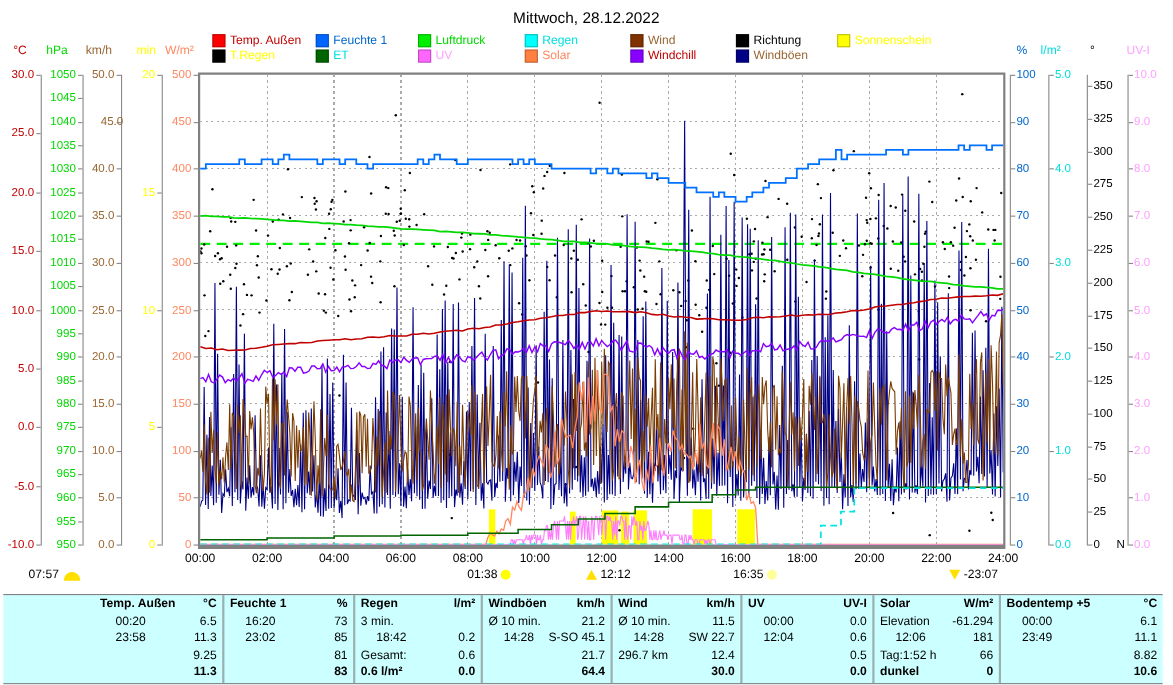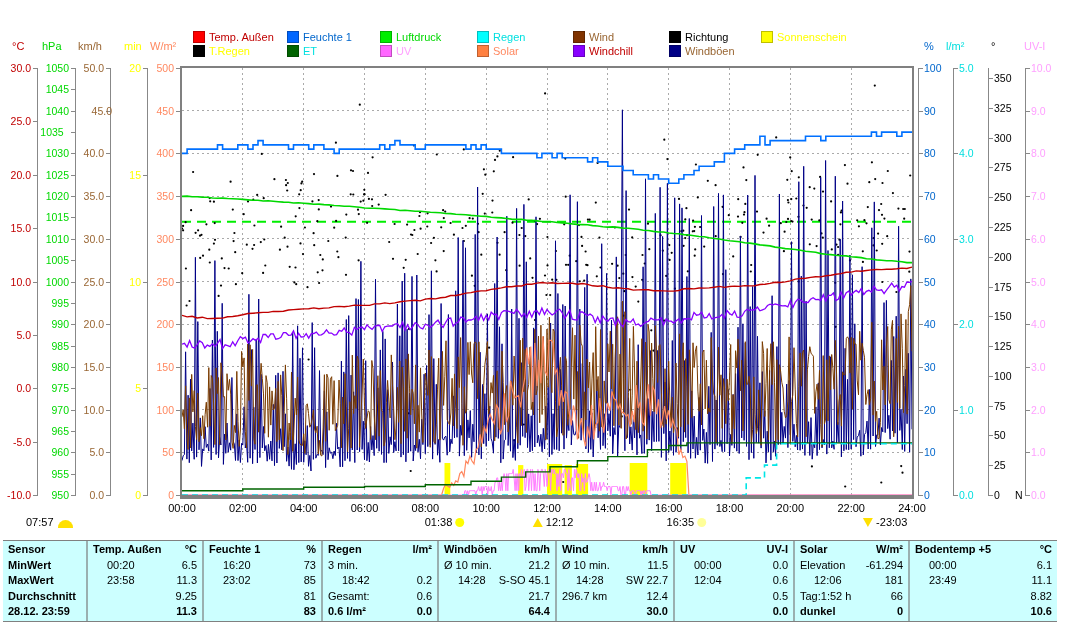--- a/index.html
+++ b/index.html
@@ -33,20 +33,21 @@
   .wrow{display:flex;justify-content:space-between;height:15.5px;line-height:15.5px;white-space:nowrap;}
   .wrow .lab{text-align:left;}
   .wrow .val{text-align:right;}
   .wrow .t-ind{padding-left:14px;}
   .bold{font-weight:bold;}
 </style>
 </head>
 <body>
 
 <div class="screen">
+  <div class="abs title">Mittwoch, 28.12.2022</div>
   <div id="legend">
       <div class="legend-item" style="left: 193px; top: 31px;">
         <div class="legend-box" style="background: rgb(255, 0, 0);"></div>
         <div style="color: rgb(192, 0, 0);">Temp. Außen</div>
       </div>
       <div class="legend-item" style="left: 287px; top: 31px;">
         <div class="legend-box" style="background: rgb(0, 102, 255);"></div>
         <div style="color: rgb(0, 102, 204);">Feuchte 1</div>
       </div>
       <div class="legend-item" style="left: 380px; top: 31px;">
@@ -117,21 +118,21 @@
       <div class="alabel l" style="color: rgb(192, 0, 0); top: 490px; left: -3px;">-10.0</div>
       <div class="unit-h" style="left: 42px; color: rgb(0, 216, 0);">hPa</div>
       <div class="axis-line" style="left: 75px;"></div>
       <div class="tick" style="top: 68px; left: 71px;"></div>
       <div class="alabel l" style="color: rgb(0, 216, 0); top: 63px; left: 35px;">1050</div>
       <div class="tick" style="top: 89.35px; left: 71px;"></div>
       <div class="alabel l" style="color: rgb(0, 216, 0); top: 84.35px; left: 35px;">1045</div>
       <div class="tick" style="top: 110.7px; left: 71px;"></div>
       <div class="alabel l" style="color: rgb(0, 216, 0); top: 105.7px; left: 35px;">1040</div>
       <div class="tick" style="top: 132.05px; left: 71px;"></div>
-      <div class="alabel l" style="color: rgb(0, 216, 0); top: 127.05px; left: 35px; text-align: center;">1035</div>
+      <div class="alabel l" style="color: rgb(0, 216, 0); top: 127.05px; left: 35px;">1035</div>
       <div class="tick" style="top: 153.4px; left: 71px;"></div>
       <div class="alabel l" style="color: rgb(0, 216, 0); top: 148.4px; left: 35px;">1030</div>
       <div class="tick" style="top: 174.75px; left: 71px;"></div>
       <div class="alabel l" style="color: rgb(0, 216, 0); top: 169.75px; left: 35px;">1025</div>
       <div class="tick" style="top: 196.1px; left: 71px;"></div>
       <div class="alabel l" style="color: rgb(0, 216, 0); top: 191.1px; left: 35px;">1020</div>
       <div class="tick" style="top: 217.45px; left: 71px;"></div>
       <div class="alabel l" style="color: rgb(0, 216, 0); top: 212.45px; left: 35px;">1015</div>
       <div class="tick" style="top: 238.8px; left: 71px;"></div>
       <div class="alabel l" style="color: rgb(0, 216, 0); top: 233.8px; left: 35px;">1010</div>
@@ -764,41 +765,24 @@
       <div class="marker" style="left: 553.084px;">
         <span class="tri-up"></span>
         <span>12:12</span>
       </div>
       <div class="marker" style="left: 686.309px;">
         <span>16:35</span>
         <span class="sun-dot pale"></span>
       </div>
       <div class="marker" style="left: 885.234px;">
         <span class="tri-down"></span>
-        <span>-23:03</span>
+        <span>-23:07</span>
       </div>
     </div>
   <div class="wtable" id="wtable">
-      <div class="wcol" style="left: 0px; width: 83px;">
-        <div class="wrow bold">
-          <div class="lab">Sensor</div>
-        </div>
-        <div class="wrow bold">
-          <div class="lab">MinWert</div>
-        </div>
-        <div class="wrow bold">
-          <div class="lab">MaxWert</div>
-        </div>
-        <div class="wrow bold">
-          <div class="lab">Durchschnitt</div>
-        </div>
-        <div class="wrow bold">
-          <div class="lab">28.12. 23:59</div>
-        </div>
-      </div>
       <div class="wcol" style="left: 83px; width: 116px;">
         <div class="wrow bold">
           <div class="lab">Temp. Außen</div>
           <div class="val">°C</div>
         </div>
         <div class="wrow">
           <div class="lab t-ind">00:20</div>
           <div class="val">6.5</div>
         </div>
         <div class="wrow">

